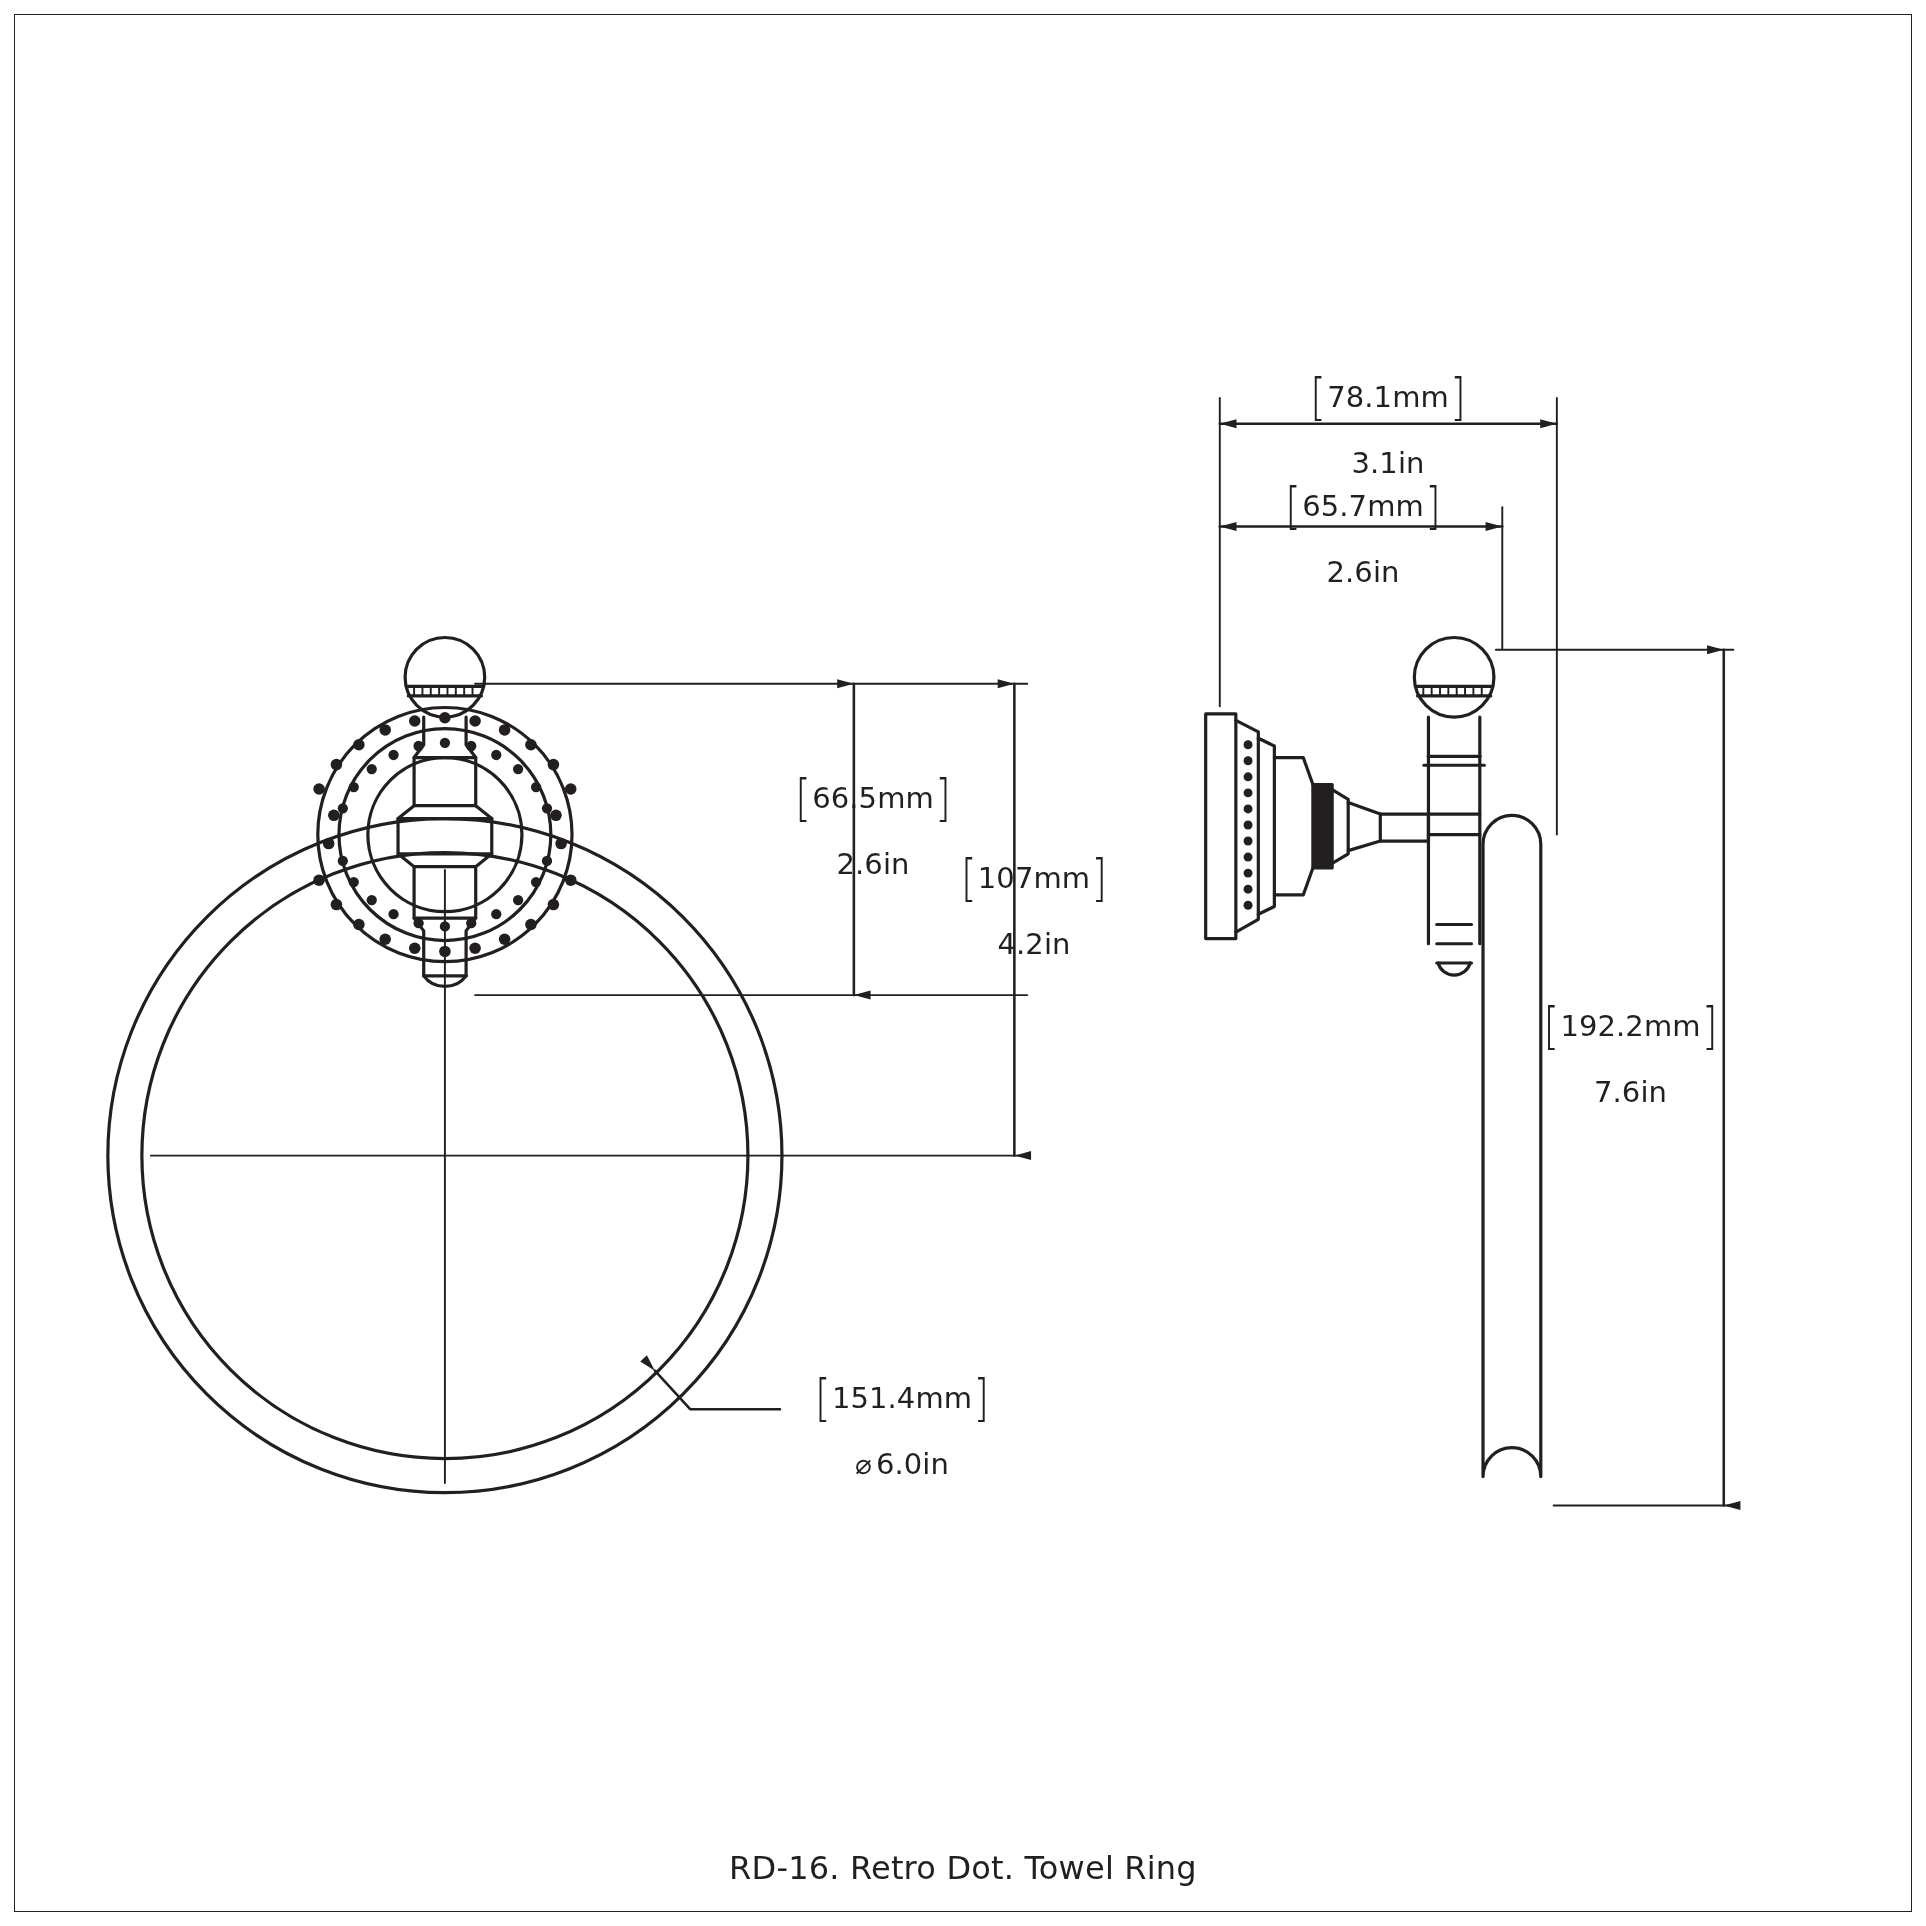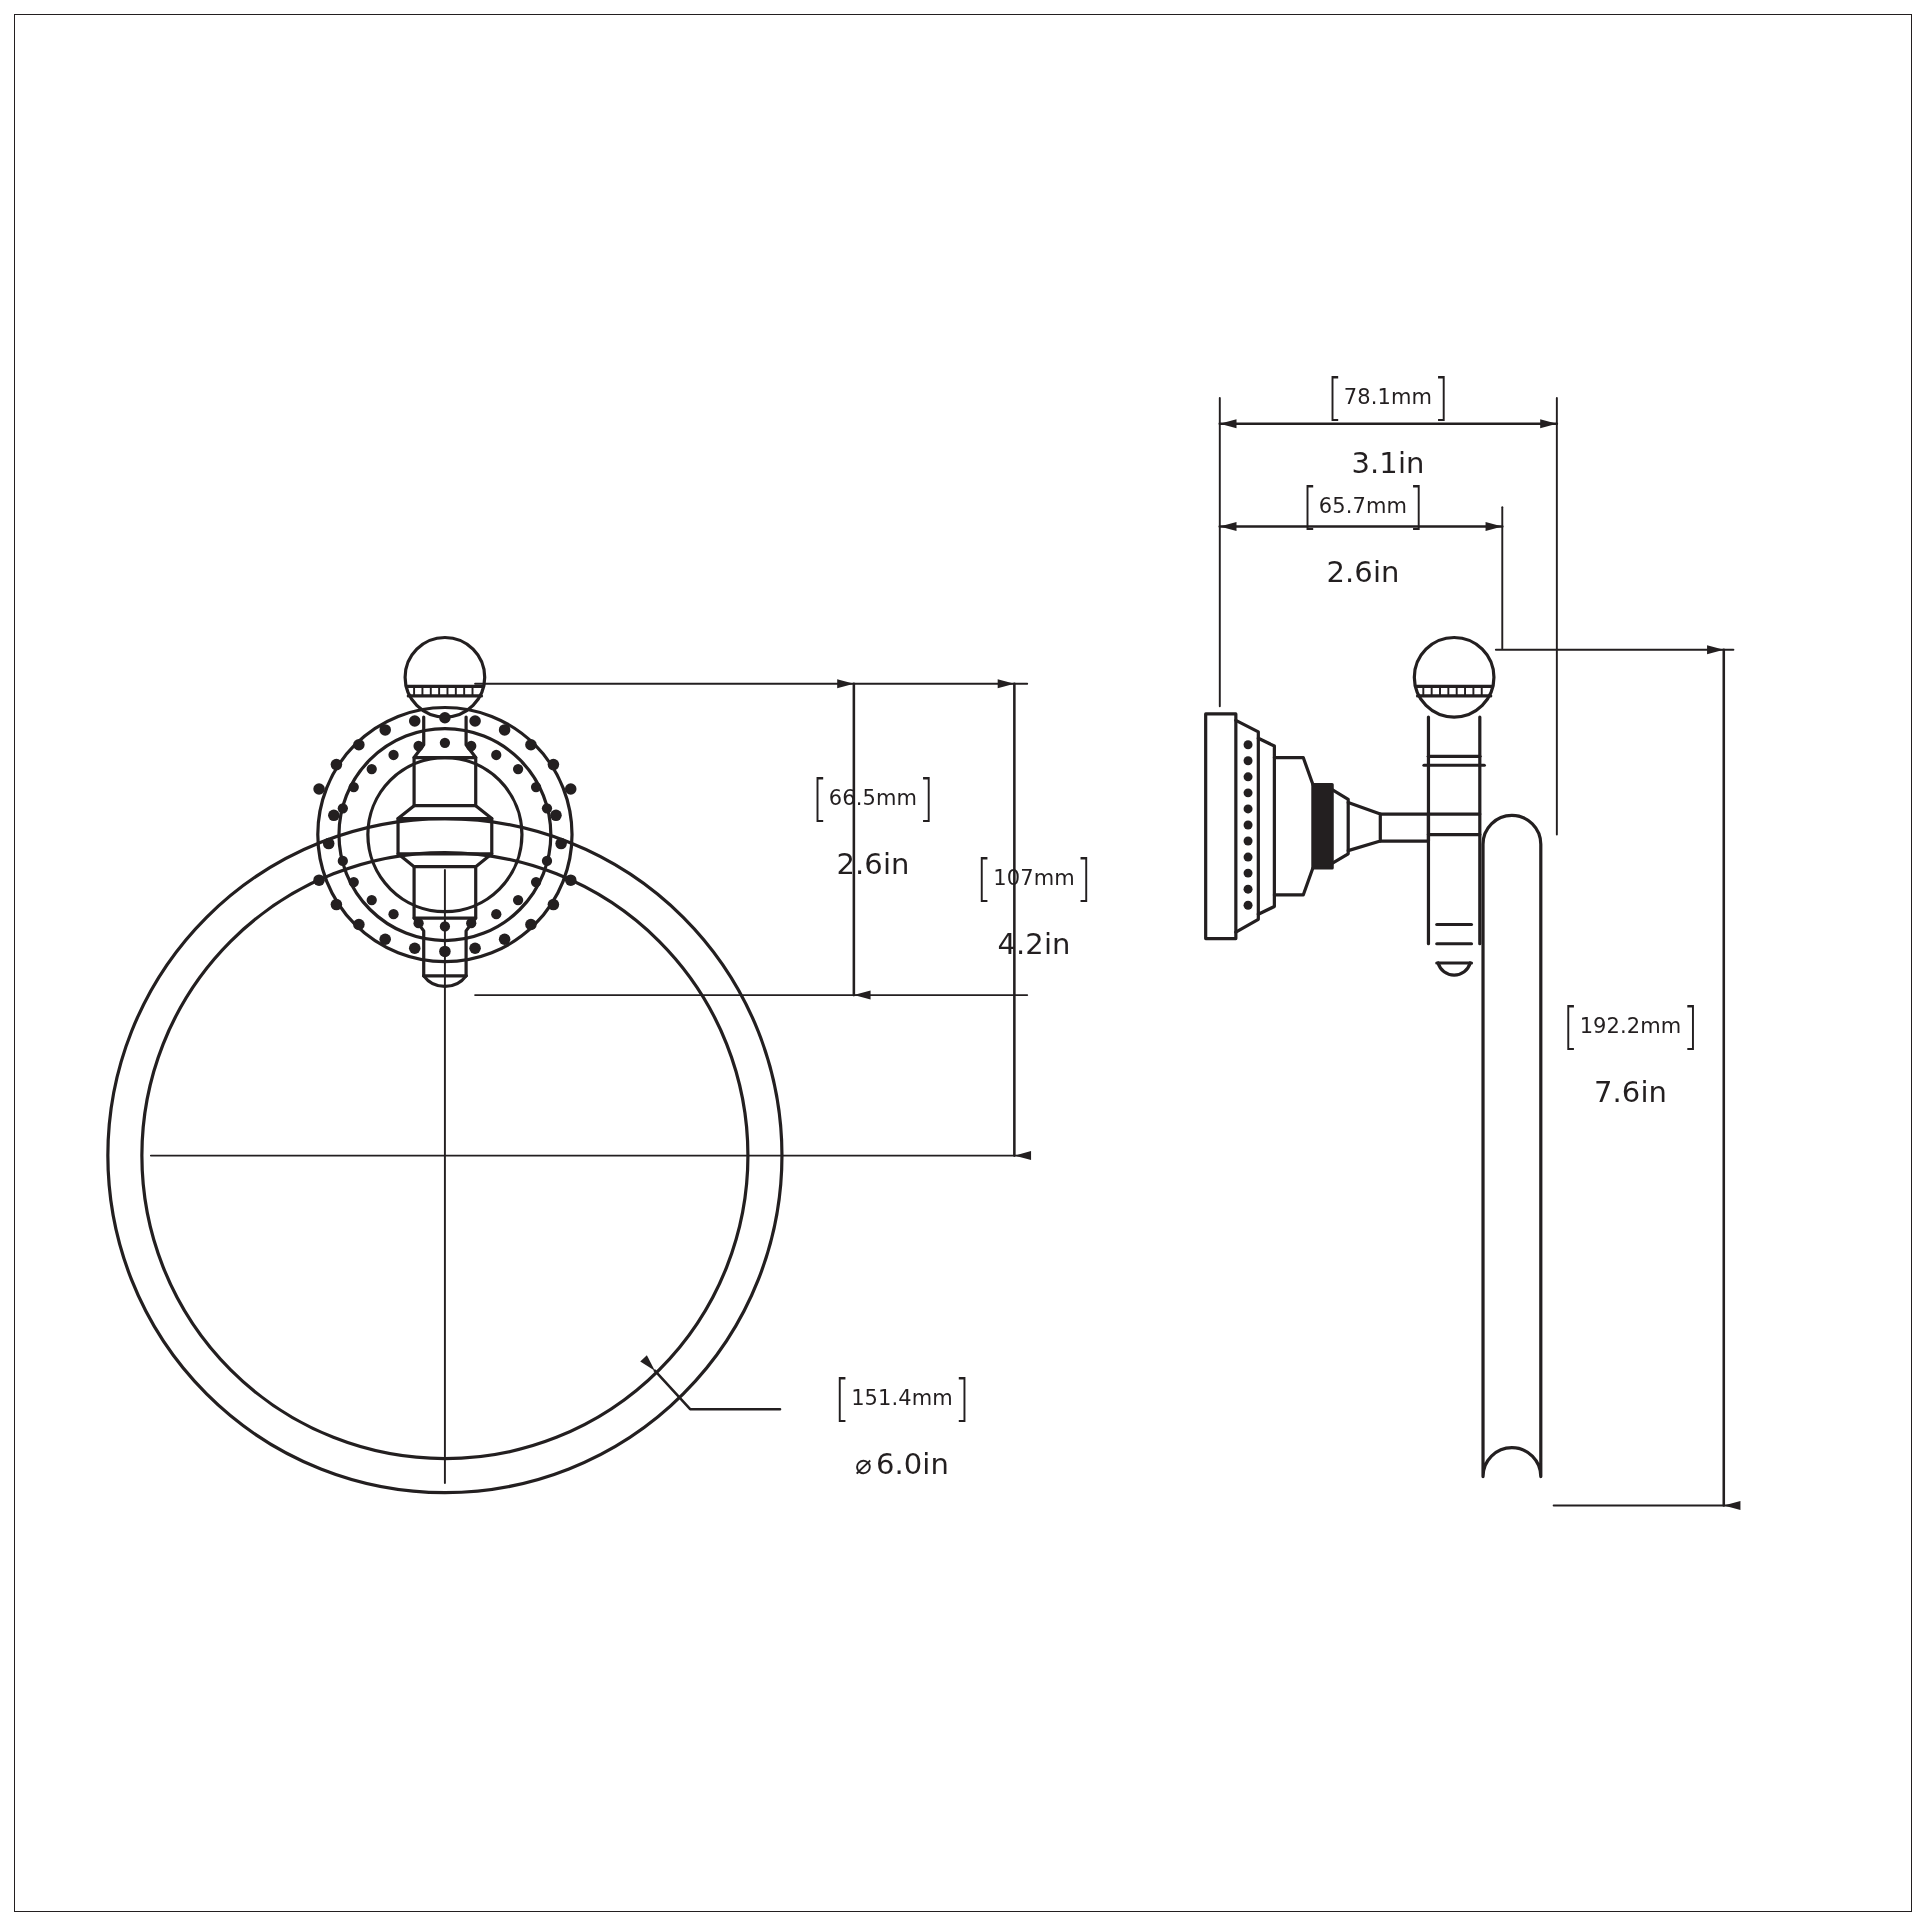--- a/index.html
+++ b/index.html
@@ -38,21 +38,21 @@
   }
   .dimtext {
     position: absolute;
     font-family: "DejaVu Sans", "Liberation Sans", sans-serif;
     color: #231f20;
     white-space: nowrap;
     line-height: 1.18;
     text-align: center;
   }
   .dim-mm {
-    font-size: 21px;
+    font-size: 29px;
     letter-spacing: 0.1px;
   }
   .dim-in {
     font-size: 29px;
     letter-spacing: 0.1px;
     margin-top: 30px;
   }
   .bracket-row {
     display: flex;
     align-items: center;
@@ -345,15 +345,16 @@
 
   <div class="dimtext" style="left:1470px; top:1008px; width:321px;">
     <div class="bracket-row">
       <span class="brk">[</span>
       <span class="dim-mm">192.2mm</span>
       <span class="brk">]</span>
     </div>
     <div class="dim-in">7.6in</div>
   </div>
 
+  <div class="title" style="top:1849px;">RD-16. Retro Dot. Towel Ring</div>
 
 </div>
 
 
 </body></html>

